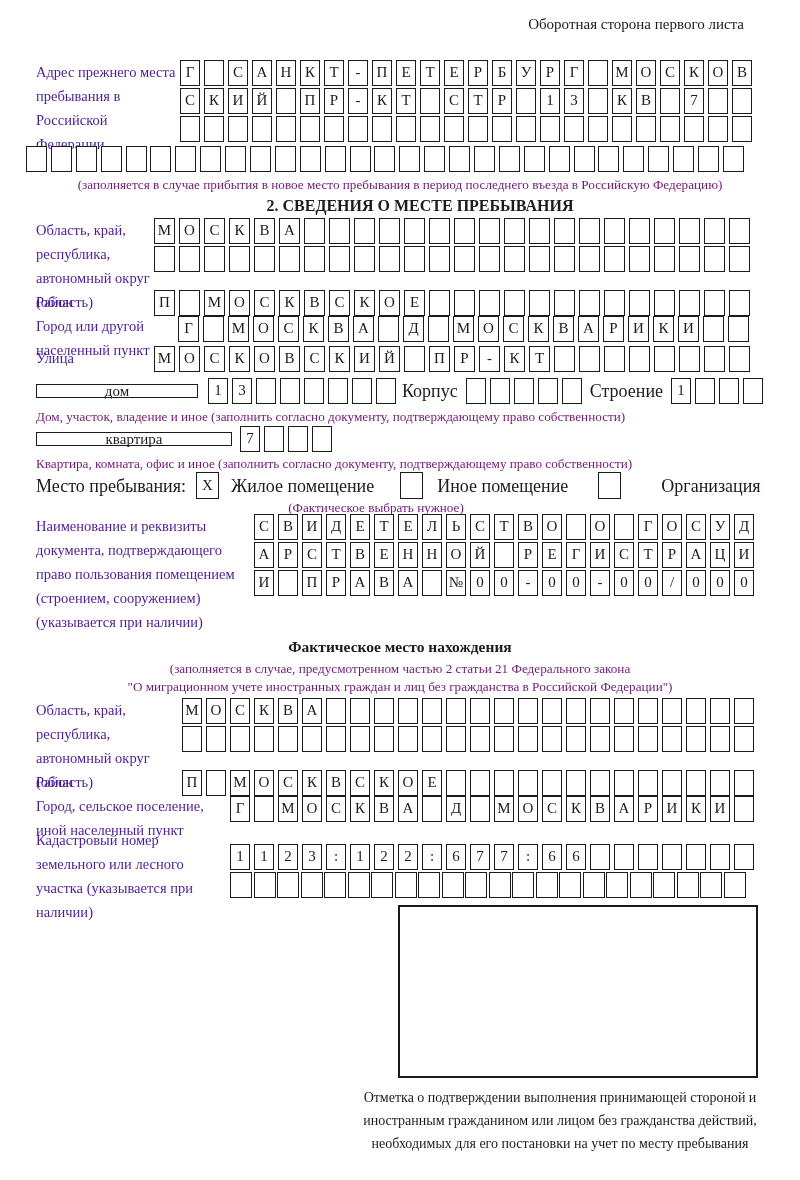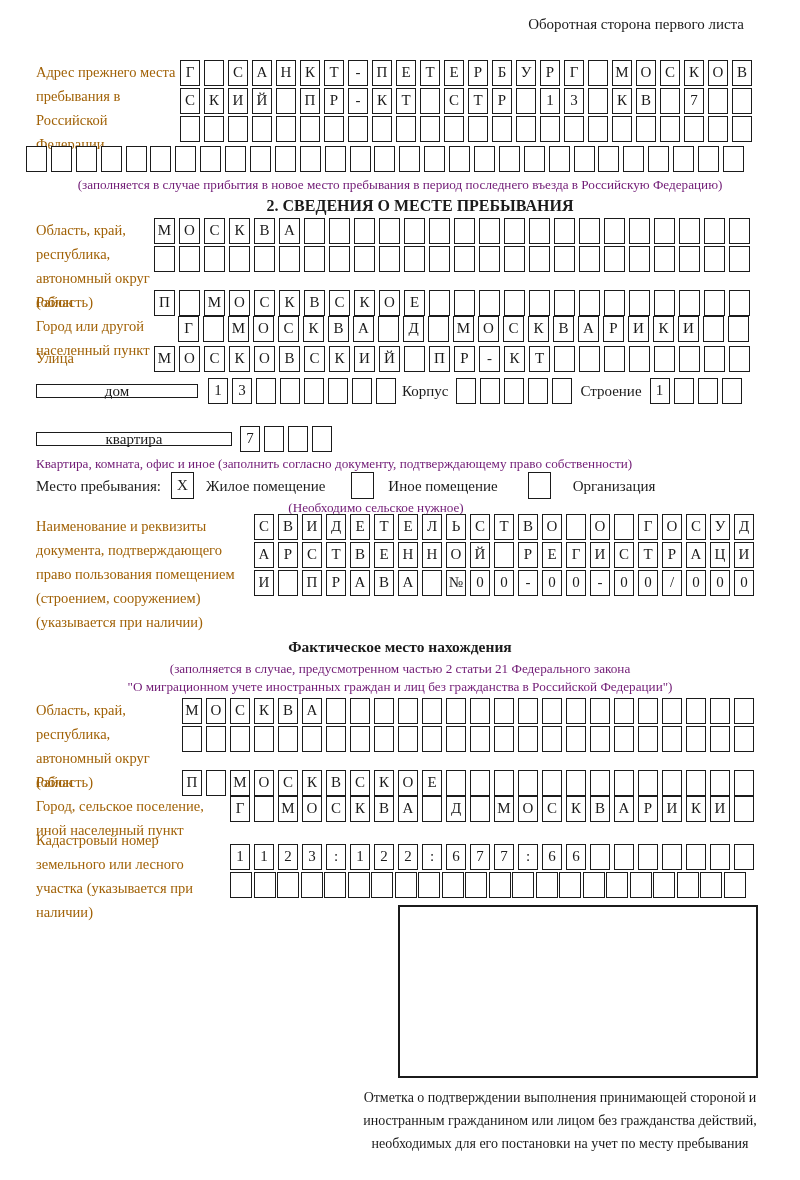--- a/index.html
+++ b/index.html
@@ -7,21 +7,21 @@
     position:relative; width:800px; height:1180px; margin:0 auto;
     background:#ffffff; color:#1b1b1b; overflow:hidden;
     font-family:"Liberation Serif","DejaVu Serif",serif;
   }
   .abs { position:absolute; }
   .center { text-align:center; }
   .note { font-size:13.2px; line-height:16px; color:#701a75; }
   .title { font-weight:bold; font-size:16px; line-height:20px; }
   .subtitle { font-weight:bold; font-size:15.5px; line-height:19px; }
   .field { display:flex; align-items:flex-start; }
-  .flabel { font-size:14.5px; line-height:24px; padding-right:4px; color:#a16207; }
+  .flabel { font-size:14.5px; line-height:24px; padding-right:4px; color:#4c1d95; }
   .rows { display:flex; flex-direction:column; gap:2px; }
   .cellrow { display:flex; flex-wrap:nowrap; }
   .cell {
     box-sizing:border-box; flex:0 0 auto; width:20px; height:26px; margin-right:4px;
     border:1.6px solid #1b1b1b; background:#fff;
     font-size:15px; line-height:23px; text-align:center;
   }
   .p25 .cell { width:21px; }
   .tight .cell { width:22px; margin-right:1.5px; }
   .row-wide { justify-content:space-between; width:718px; }
@@ -29,21 +29,21 @@
   .bigbox {
     box-sizing:border-box; border:1.7px solid #1b1b1b; height:14px;
     display:flex; align-items:center; justify-content:center;
     font-size:15px; flex:0 0 auto;
   }
   .chk {
     box-sizing:border-box; width:23px; height:27px; border:1.7px solid #1b1b1b;
     font-size:15px; line-height:24px; text-align:center; flex:0 0 auto;
   }
   .inline { display:flex; align-items:center; }
-  .optlabel { font-size:15px; line-height:26px; }
+  .optlabel { font-size:18px; line-height:26px; }
   .conf-box { box-sizing:border-box; border:2px solid #1b1b1b; background:#fff; }
 </style>
 </head>
 <body>
 
 <div class="page">
 
   <div class="abs" style="top:16px; right:56px; font-size:15px;">Оборотная сторона первого листа</div>
 
   <div class="abs field" style="top:60px; left:36px;">
@@ -332,42 +332,43 @@
         <span class="cell"></span>
       </div>
     <div class="optlabel" style="padding:0 8px 0 4px;">Строение</div>
     <div class="cellrow">
         <span class="cell">1</span>
         <span class="cell"></span>
         <span class="cell"></span>
         <span class="cell"></span>
       </div>
   </div>
+  <div class="abs note" style="top:409px; left:36px; width:730px;">Дом, участок, владение и иное (заполнить согласно документу, подтверждающему право собственности)</div>
 
   <div class="abs inline" style="top:426px; left:36px;">
     <div class="bigbox" style="width:196px;">квартира</div>
     <div class="cellrow" style="margin-left:8px;">
         <span class="cell">7</span>
         <span class="cell"></span>
         <span class="cell"></span>
         <span class="cell"></span>
       </div>
   </div>
   <div class="abs note" style="top:456px; left:36px; width:730px;">Квартира, комната, офис и иное (заполнить согласно документу, подтверждающему право собственности)</div>
 
   <div class="abs inline" style="top:472px; left:36px;">
     <div class="optlabel" style="margin-right:10px;">Место пребывания:</div>
     <div class="chk">X</div>
     <div class="optlabel" style="margin:0 26px 0 12px;">Жилое помещение</div>
     <div class="chk"></div>
     <div class="optlabel" style="margin:0 30px 0 14px;font-family:Liberation Serif, serif;">Иное помещение</div>
     <div class="chk"></div>
-    <div class="optlabel" style="margin-left:22px;">Организация</div>
-  </div>
-  <div class="abs note center" style="top:500px; left:36px; width:680px;">(Необходимо сельское нужное)</div>
+    <div class="optlabel" style="margin-left:40px;">Организация</div>
+  </div>
+  <div class="abs note center" style="top:500px; left:36px; width:680px;">(Фактическое выбрать нужное)</div>
 
   <div class="abs field" style="top:514px; left:36px;">
     <div class="flabel" style="width:214px;">Наименование и реквизиты документа, подтверждающего право пользования помещением (строением, сооружением) (указывается при наличии)</div>
     <div class="rows">
       <div class="cellrow">
           <span class="cell">С</span>
           <span class="cell">В</span>
           <span class="cell">И</span>
           <span class="cell">Д</span>
           <span class="cell">Е</span>

